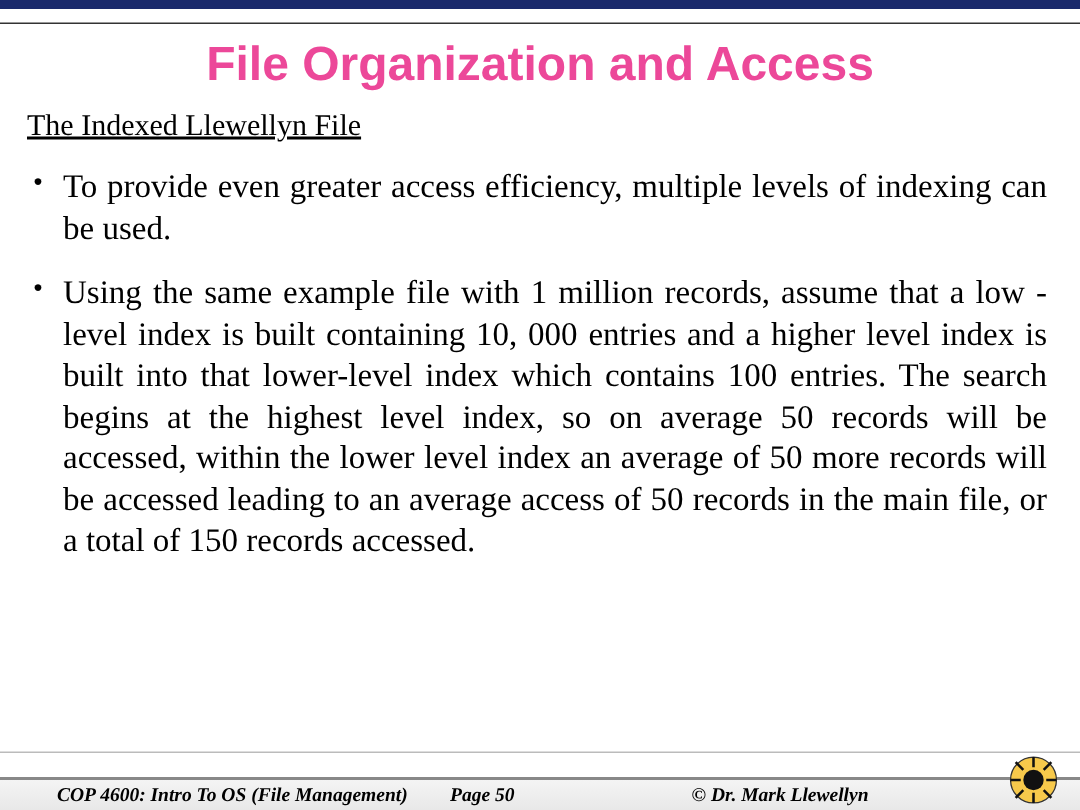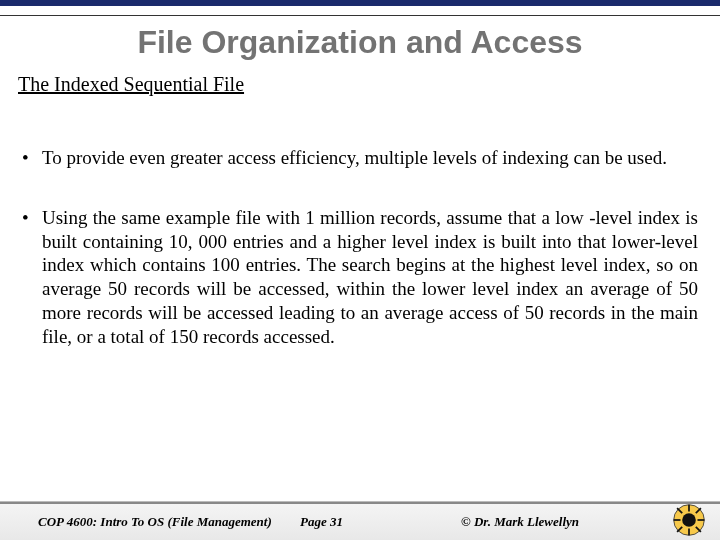--- a/index.html
+++ b/index.html
@@ -17,55 +17,54 @@
   }
   .thin-rule {
     position: absolute;
     left: 0; right: 0;
     top: 9px;
     border-top: 1px solid #333;
   }
   .title {
     font-family: Arial, Helvetica, sans-serif;
     font-size: 32px;
-    color: #737373;
+    color: #ec4899;
     text-align: center;
     padding: 18px 20px 8px 20px;
   }
   .subheading {
     font-size: 20px;
     text-decoration: underline;
     padding: 4px 0 8px 18px;
   }
   .content {
     padding: 6px 22px 0 22px;
   }
   ul.bullets {
     list-style: none;
   }
   ul.bullets > li {
     position: relative;
     padding-left: 20px;
-    font-size: 19px;
+    font-size: 22px;
     line-height: 1.25;
     margin-bottom: 16px;
     text-align: justify;
-    margin-top: 36px;
   }
   ul.bullets > li::before {
     content: "•";
     position: absolute;
     left: 0;
     top: 0;
     font-size: 19px;
   }
   .footer {
     position: absolute;
     left: 0; right: 0; bottom: 0;
-    height: 38px;
+    height: 22px;
     border-top: 2px solid #888;
     background: linear-gradient(#f4f4f4, #e8e8e8);
     display: flex;
     align-items: center;
     font-family: "Times New Roman", Times, serif;
     font-size: 13px;
     font-weight: bold;
     font-style: italic;
   }
   .footer-rule2 {
@@ -99,33 +98,33 @@
   .logo svg { width: 34px; height: 34px; }
 </style>
 </head>
 <body>
 
 <div class="slide">
   <div class="thin-rule"></div>
 
   <h1 class="title">File Organization and Access</h1>
 
-  <div class="subheading">The Indexed Sequential File</div>
+  <div class="subheading">The Indexed Llewellyn File</div>
 
   <div class="content">
     <ul class="bullets">
       <li>To provide even greater access efficiency, multiple levels of indexing can be used.</li>
       <li>Using the same example file with 1 million records, assume that a low -level index is built containing 10, 000 entries and a higher level index is built into that lower-level index which contains 100 entries.  The search begins at the highest level index, so on average 50 records will be accessed, within the lower level index an average of 50 more records will be accessed leading to an average access of 50 records in the main file, or a total of 150 records accessed.</li>
     </ul>
   </div>
 
   <div class="footer-rule2"></div>
   <div class="footer">
     <div class="left">COP 4600: Intro To OS  (File Management)</div>
-    <div class="center">Page 31</div>
+    <div class="center">Page 50</div>
     <div class="right">© Dr. Mark Llewellyn</div>
     <div class="logo">
       <svg viewBox="0 0 40 40">
         <circle cx="20" cy="20" r="18" fill="#f7c94b" stroke="#333" stroke-width="1"></circle>
         <circle cx="20" cy="20" r="8" fill="#111"></circle>
         <g stroke="#111" stroke-width="2">
           <line x1="20" y1="2" x2="20" y2="10"></line>
           <line x1="20" y1="30" x2="20" y2="38"></line>
           <line x1="2" y1="20" x2="10" y2="20"></line>
           <line x1="30" y1="20" x2="38" y2="20"></line>

